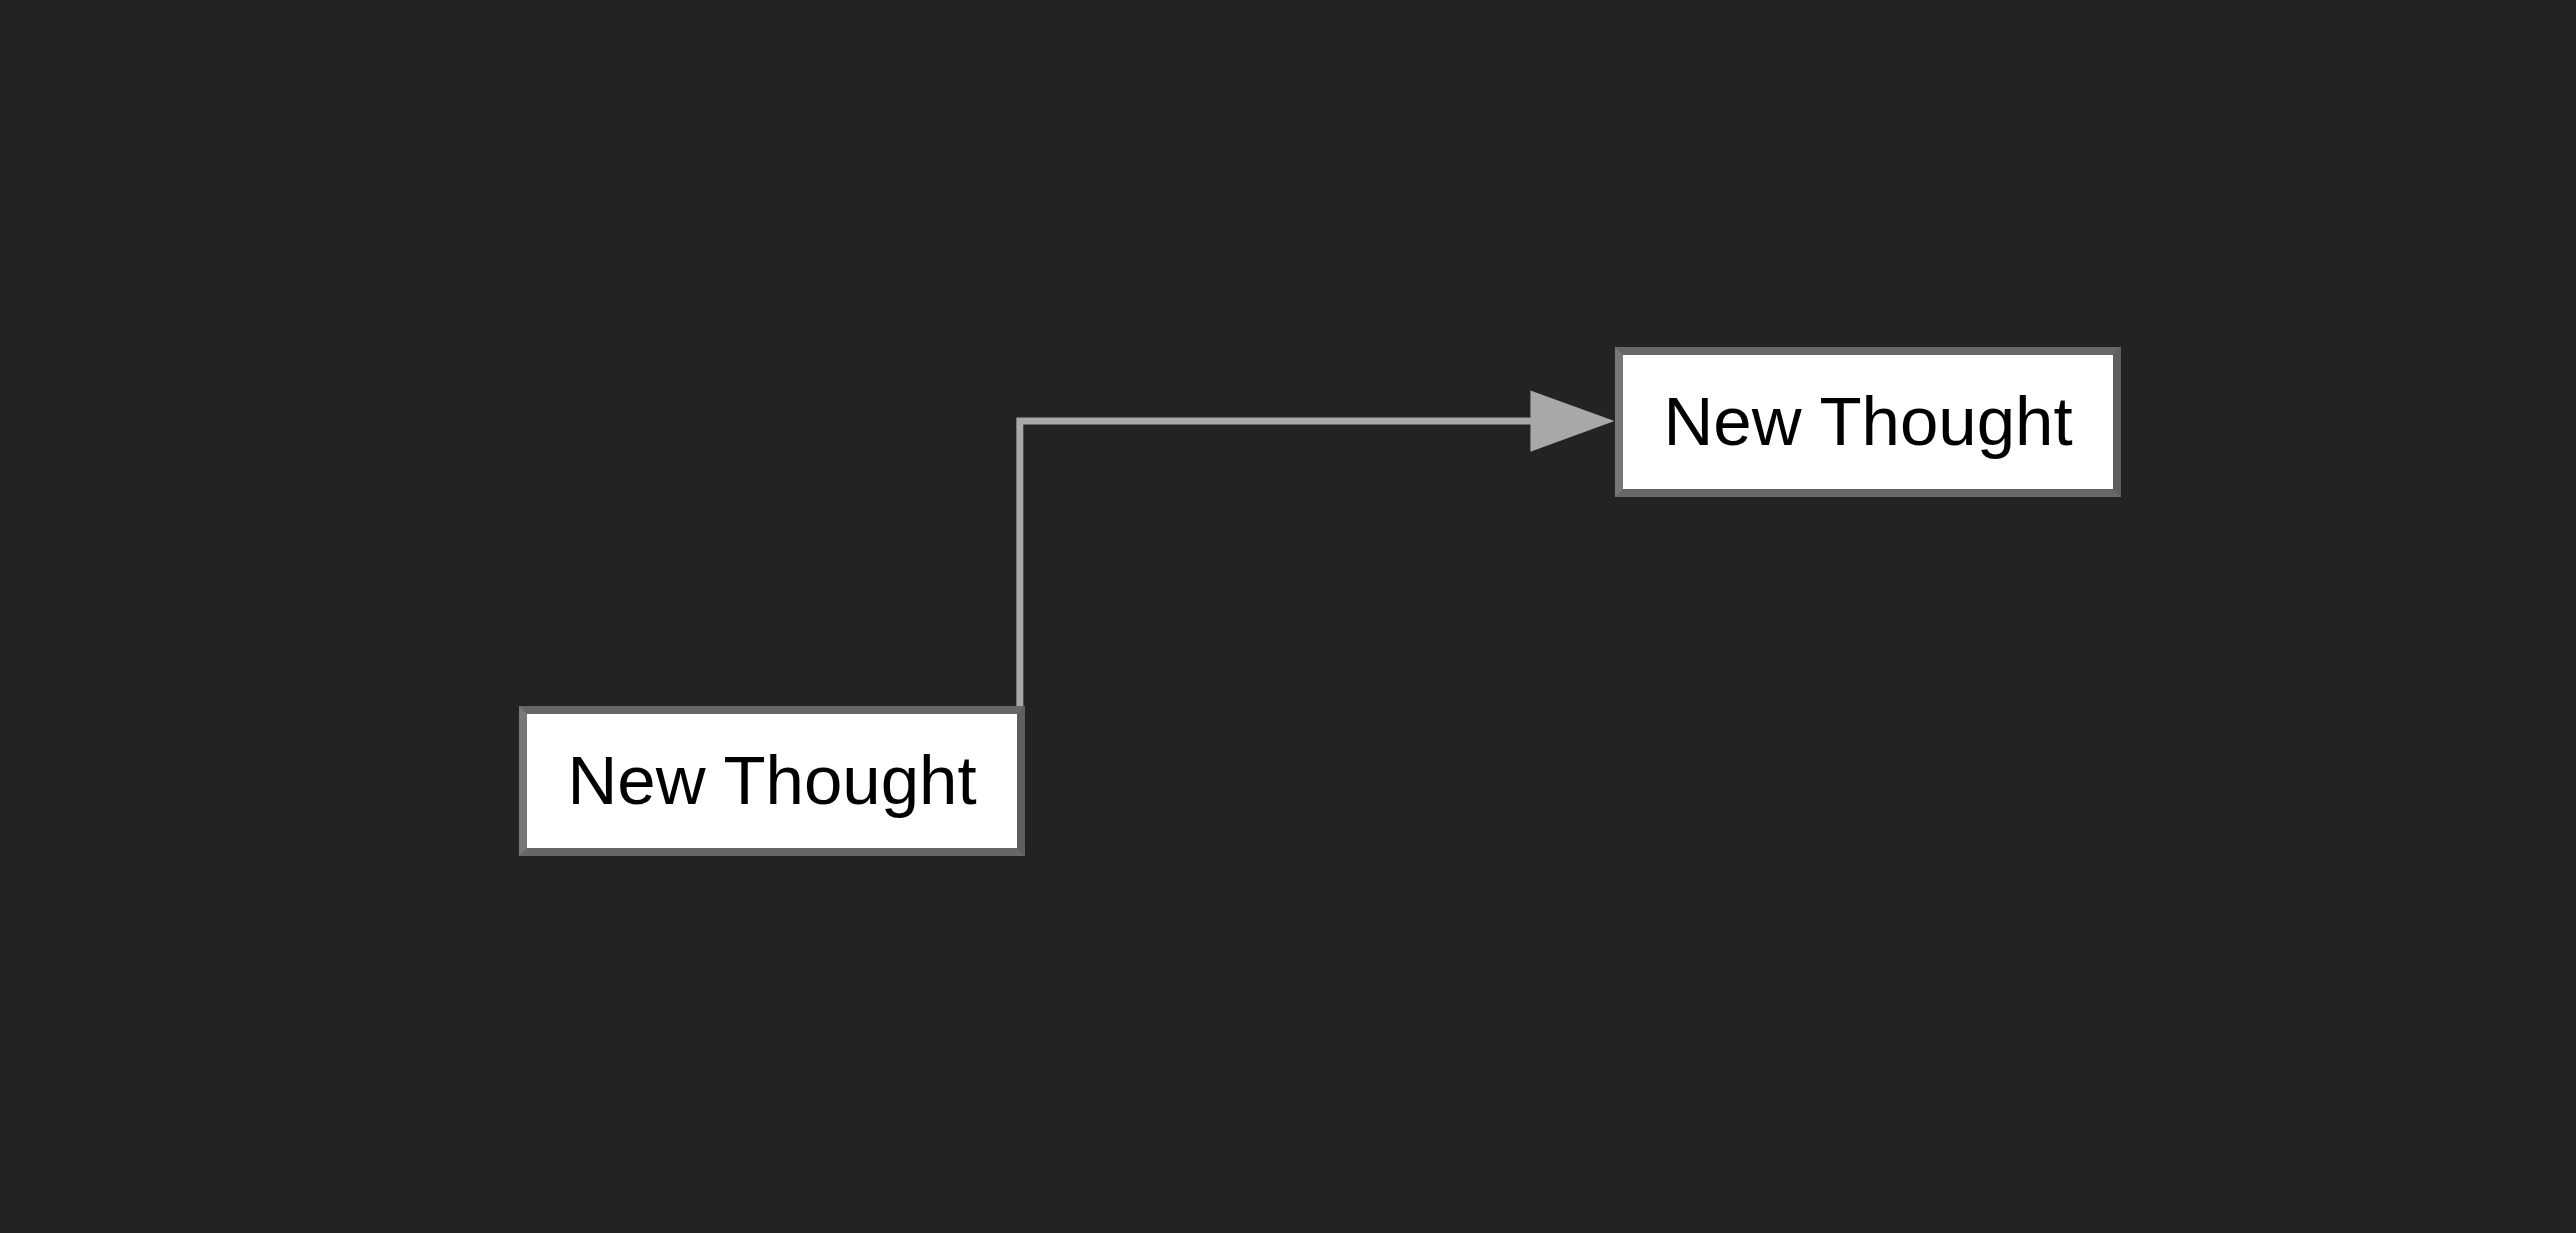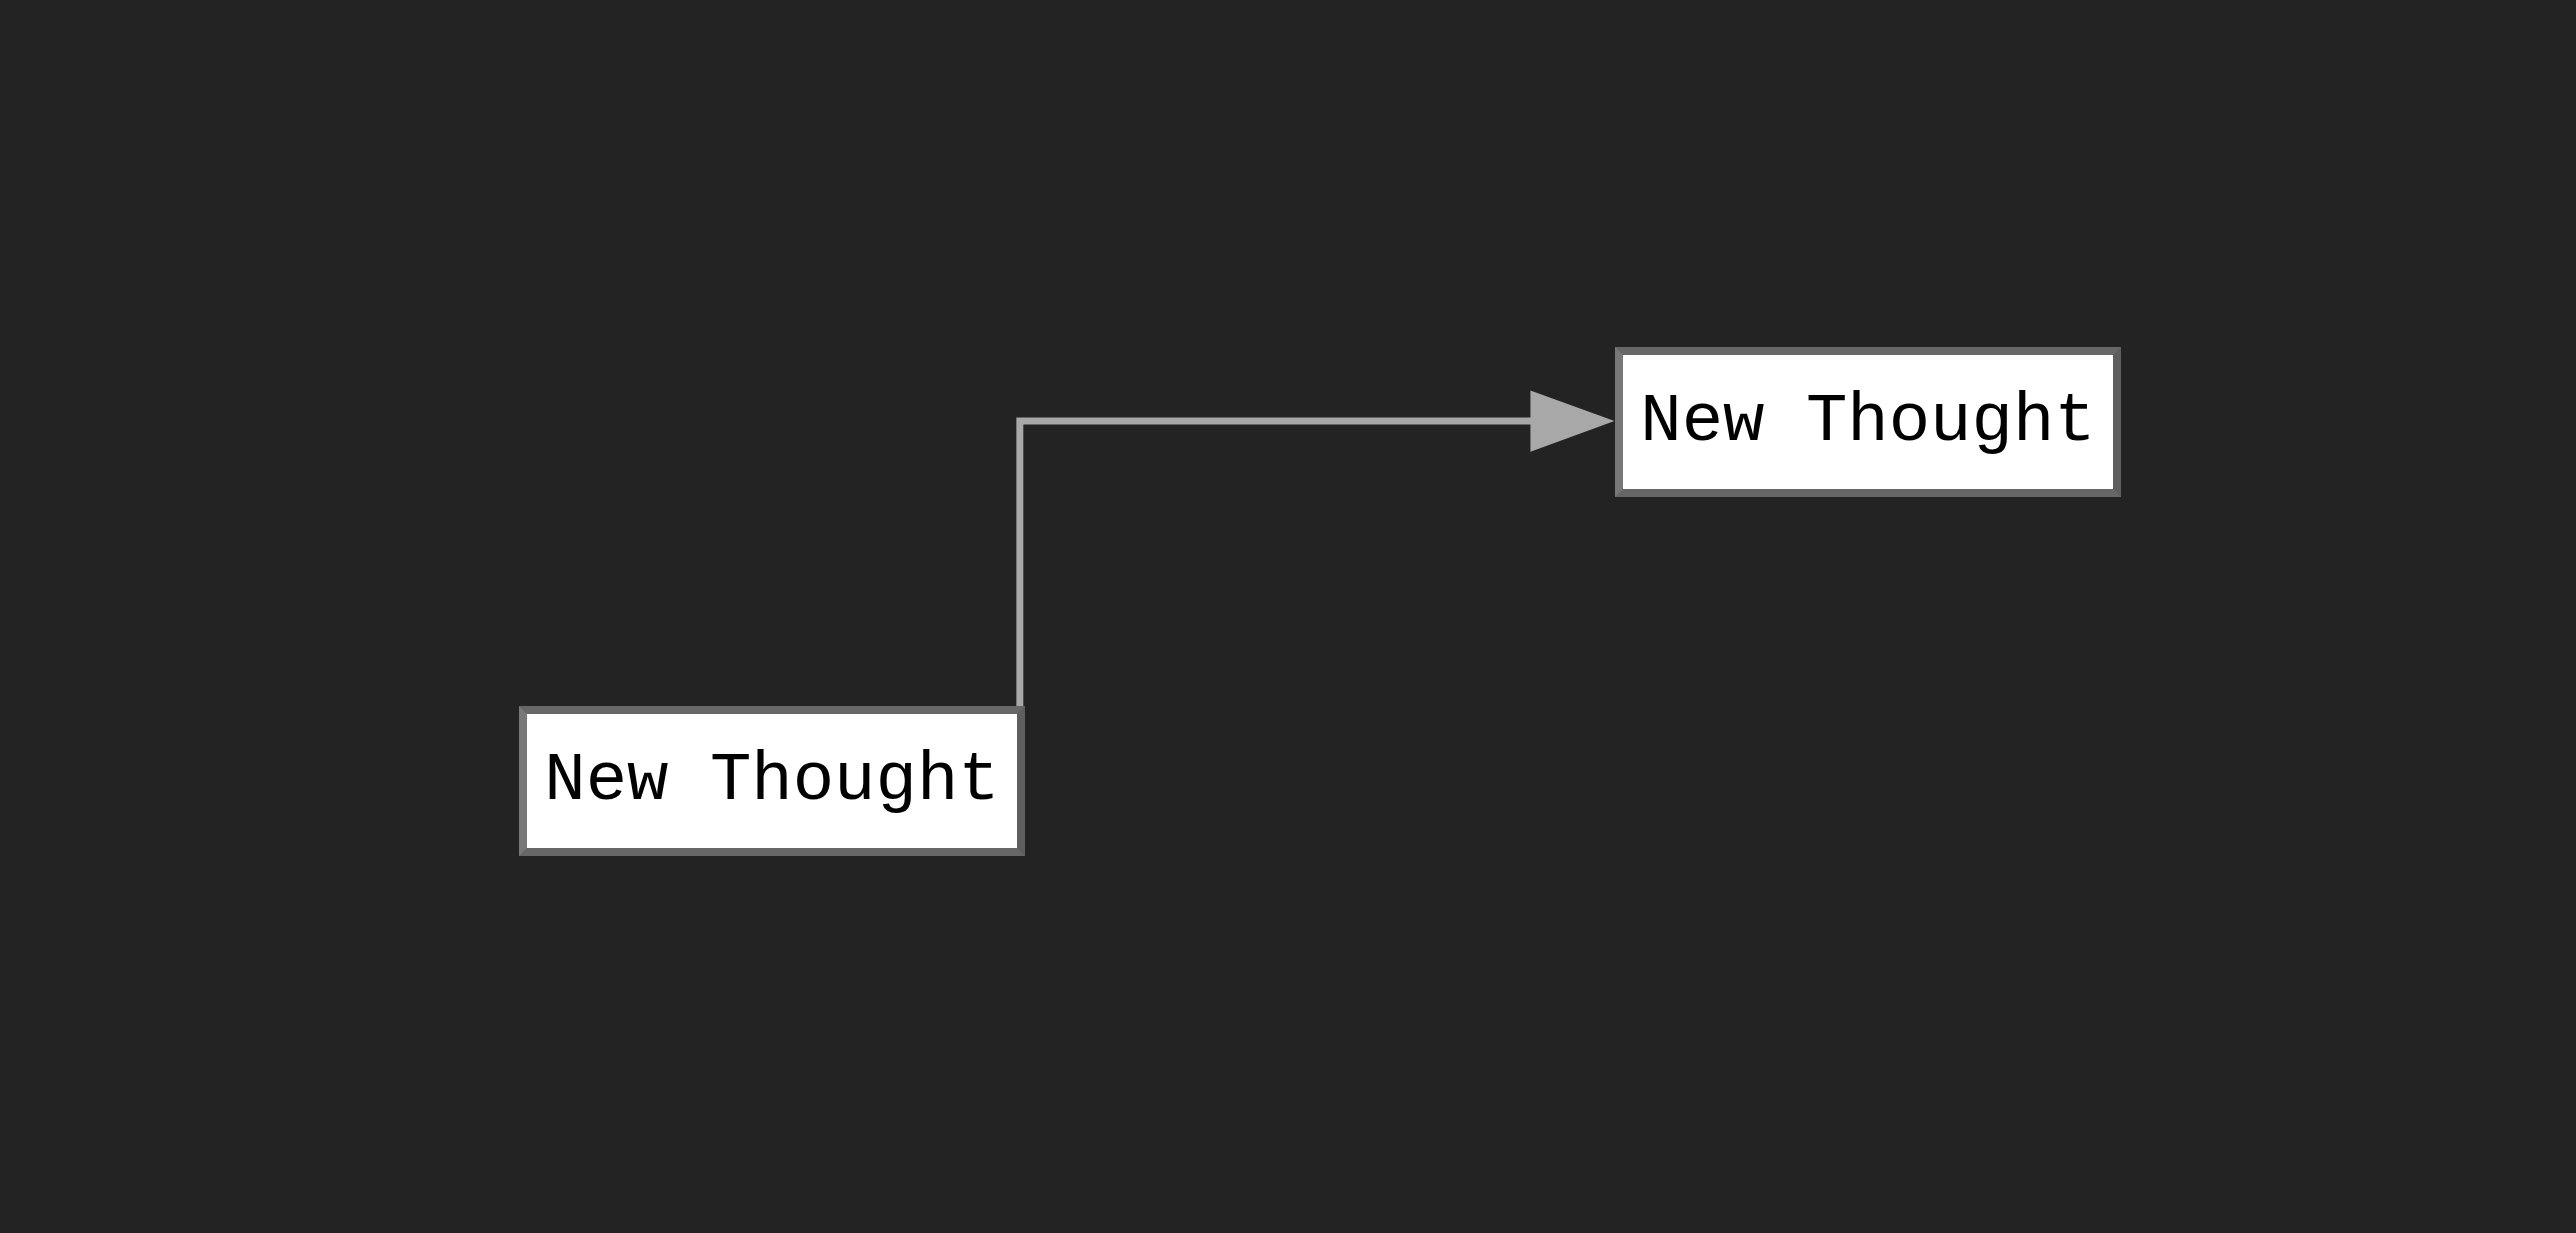--- a/index.html
+++ b/index.html
@@ -6,21 +6,21 @@
     margin: 0;
     padding: 0;
     background: #232323;
   }
   #canvas {
     position: relative;
     width: 2576px;
     height: 906px;
     background: #232323;
     overflow: hidden;
-    font-family: Liberation Mono, monospace;
+    font-family: Liberation Sans, sans-serif;
   }
   
   .connector-svg {
     position: absolute;
     left: 0;
     top: 0;
     width: 2576px;
     height: 1234px;
     pointer-events: none;
   }

